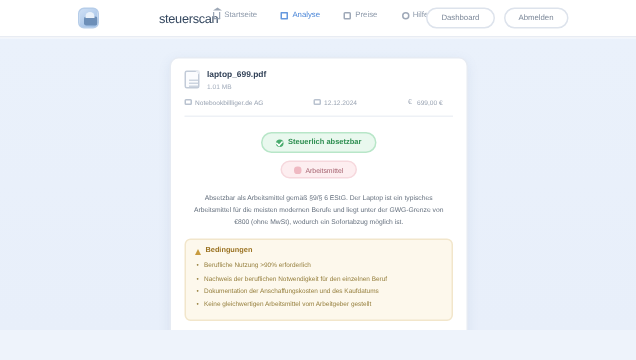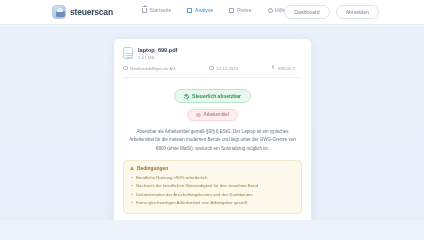--- a/index.html
+++ b/index.html
@@ -37,22 +37,23 @@
     content: ""; position: absolute; left: 2.5px; top: 5px;
     width: 9px; height: 6px; border-radius: 1.5px;
     background: #6d8fb8;
   }
   .brand-logo::after {
     content: ""; position: absolute; left: 4px; top: 2px;
     width: 6px; height: 4px; border-radius: 3px 3px 0 0;
     background: #e9f1fa;
   }
   .brand-name {
-    font-size: 8.5px; font-weight: bold; color: #33465e;
+    font-size: 8.5px; font-weight: normal; color: #33465e;
     letter-spacing: -0.2px;
+    margin-left: 36px;
   }
 
   .nav {
     position: absolute; left: 142px; top: 7px;
     display: flex; align-items: center; gap: 16px;
   }
   .nav-item {
     display: flex; align-items: center; gap: 2.5px;
     font-size: 5.2px; color: #8d99aa; white-space: nowrap;
   }

